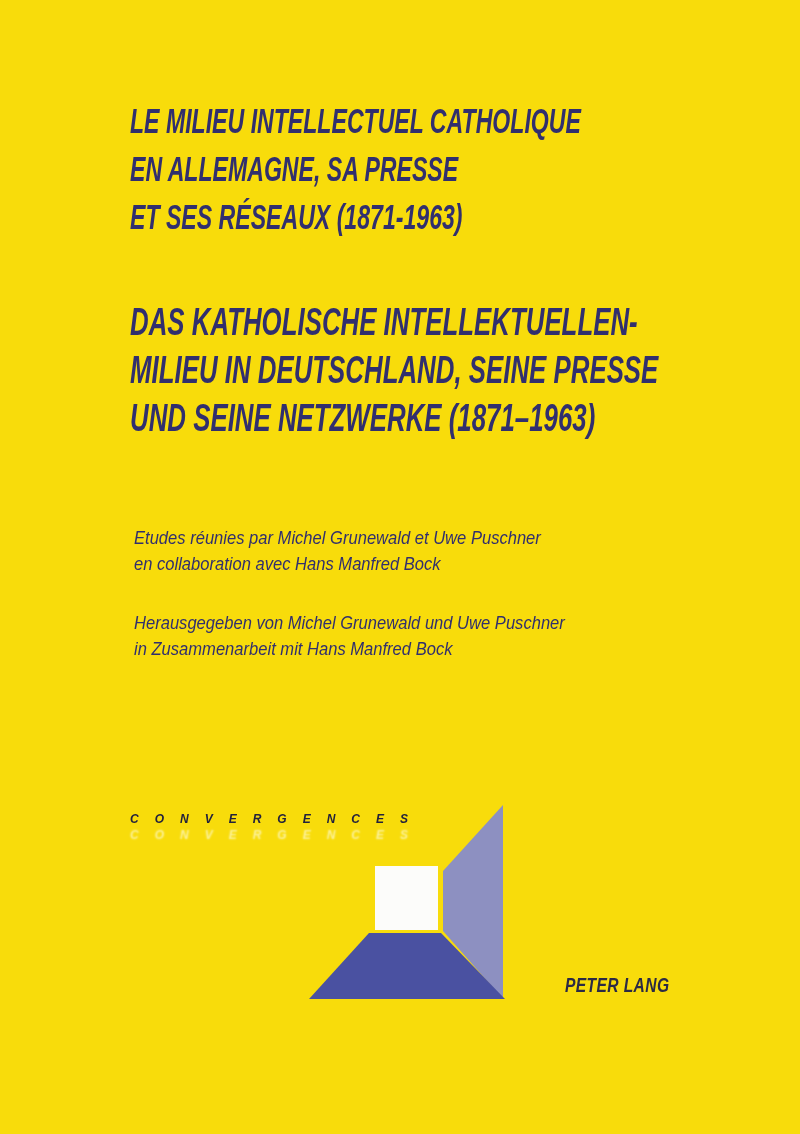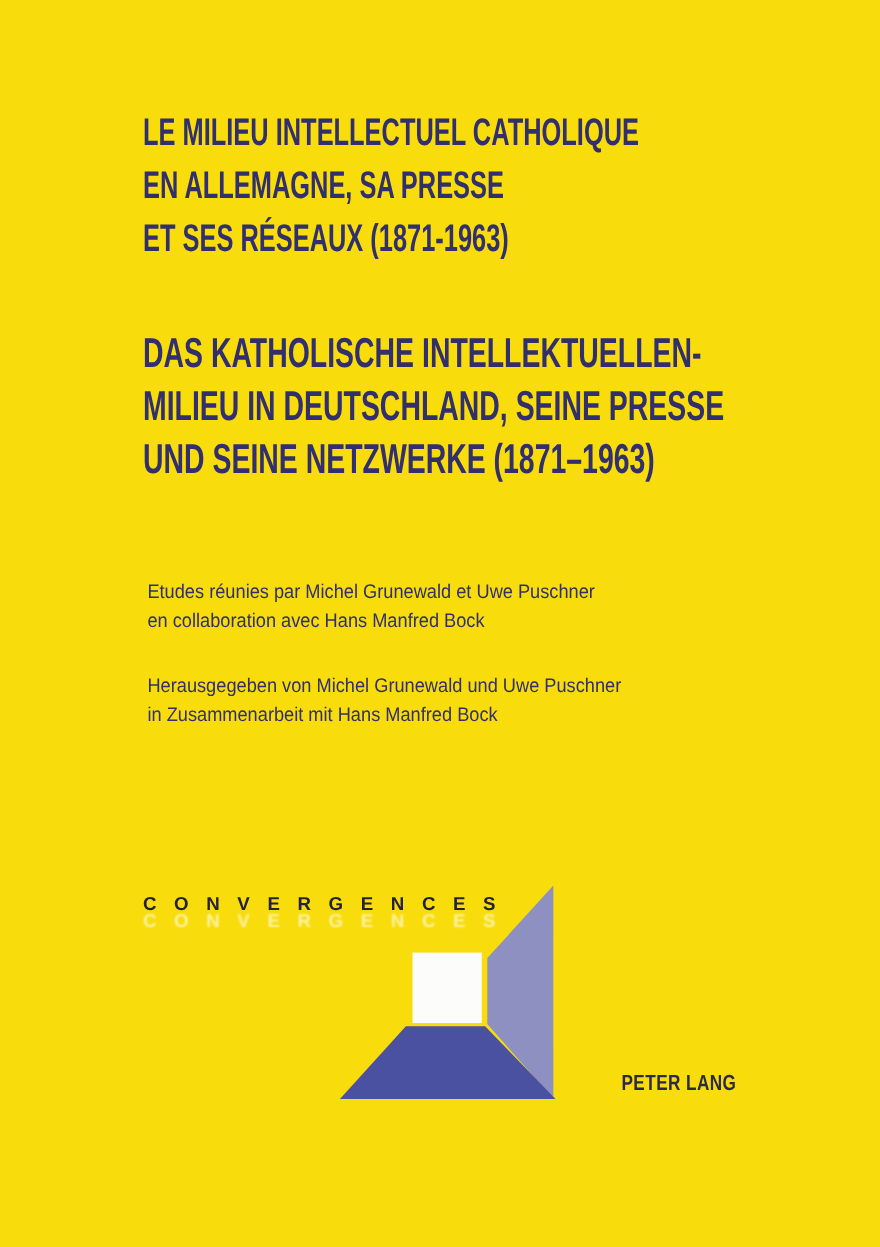--- a/index.html
+++ b/index.html
@@ -4,20 +4,21 @@
 <style>
   html, body { margin: 0; padding: 0; }
   body { width: 800px; font-family: "Liberation Sans", sans-serif; }
 
   .cover {
     position: relative;
     width: 800px;
     height: 1134px;
     background: var(--c-background, #F8DC0B);
     overflow: hidden;
+    font-style: italic;
   }
 
   .title {
     position: absolute;
     left: 130px;
     font-weight: bold;
     color: var(--c-title, #312F6E);
     line-height: 48px;
     white-space: nowrap;
     transform-origin: 0 0;
@@ -36,21 +37,21 @@
     transform: scaleX(0.92);
     transform-origin: 0 0;
   }
   .credits.fr { top: 525px; }
   .credits.de { top: 610px; }
 
   .series-name {
     position: absolute;
     left: 130px;
     top: 812px;
-    font-size: 17px;
+    font-size: 12px;
     font-weight: bold;
     letter-spacing: 16px;
     color: var(--c-series-text, #23223C);
     text-shadow: 0 16px 2px var(--c-series-glow, #FCF4AC);
     white-space: nowrap;
   }
 
   .logo {
     position: absolute;
     left: 308px;

